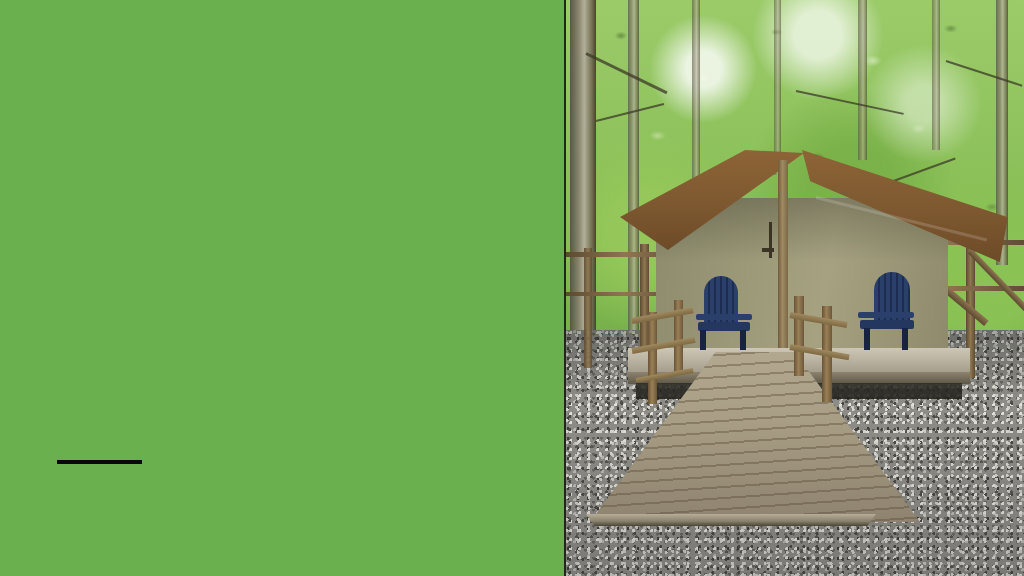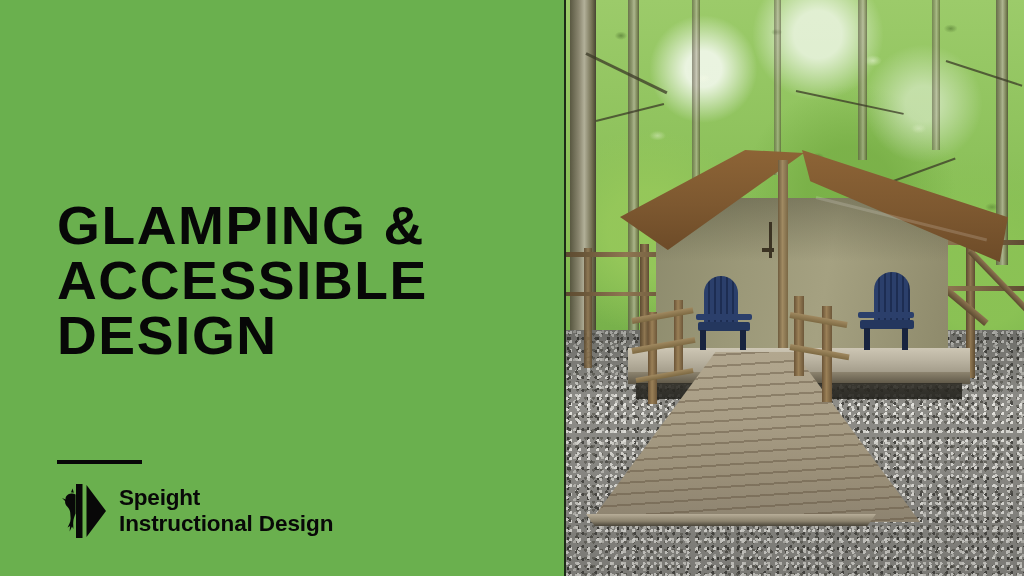--- a/index.html
+++ b/index.html
@@ -213,50 +213,23 @@
   .fence { position:absolute; background:linear-gradient(90deg,#5c4a30,#8e7651 50%,#5e4c32); }
   .fence-diag { position:absolute; background:linear-gradient(180deg,#8e7651,#5c4a30); transform-origin:left center; }
 </style>
 </head>
 <body>
 
 <div class="slide">
 
   <div class="left-panel">
 
-    <div class="title-block">
-      <div class="title-line">GLAMPING &amp;</div>
-      <div class="title-line">ACCESSIBLE</div>
-      <div class="title-line">DESIGN</div>
-    </div>
 
     <div class="logo-block">
       <div class="logo-rule"></div>
-      <div class="logo-row">
-        <svg class="logo-mark" viewBox="0 0 50 58">
-
-          <rect x="19" y="2" width="6.5" height="54" fill="#080808"></rect>
-
-          <path d="M18.6 12.5 C16.4 11.2 13.6 11.0 11.4 12.2 C9.2 13.4 8.2 15.6 8.6 17.6
-                   L5.0 16.0 L8.1 19.1 C7.9 21.2 8.9 23.2 10.4 24.8
-                   C11.9 26.4 13.0 28.4 13.2 30.6 L13.6 36.0
-                   C13.7 38.0 13.3 40.0 12.4 41.8 L10.6 45.4
-                   L13.1 44.0 L12.6 49.4 L15.0 44.6 L16.4 47.0
-                   L16.2 41.6 C16.1 39.0 16.6 36.4 17.6 34.0
-                   L18.6 31.6 Z" fill="#080808"></path>
-
-          <path d="M14.0 10.2 L15.6 6.4 L16.8 10.8 Z" fill="#080808"></path>
-
-          <path d="M29.5 3 L49 29 L29.5 55 Z" fill="#080808"></path>
-        </svg>
-        <div class="logo-words">
-          <div class="l1">Speight</div>
-          <div class="l2">Instructional Design</div>
-        </div>
-      </div>
     </div>
 
   </div>
 
   <div class="photo">
 
     <div class="forest"></div>
     <div class="leaves"></div>
 
     <div class="trunk" style="left:4px; top:0; width:26px; height:430px;"></div>

